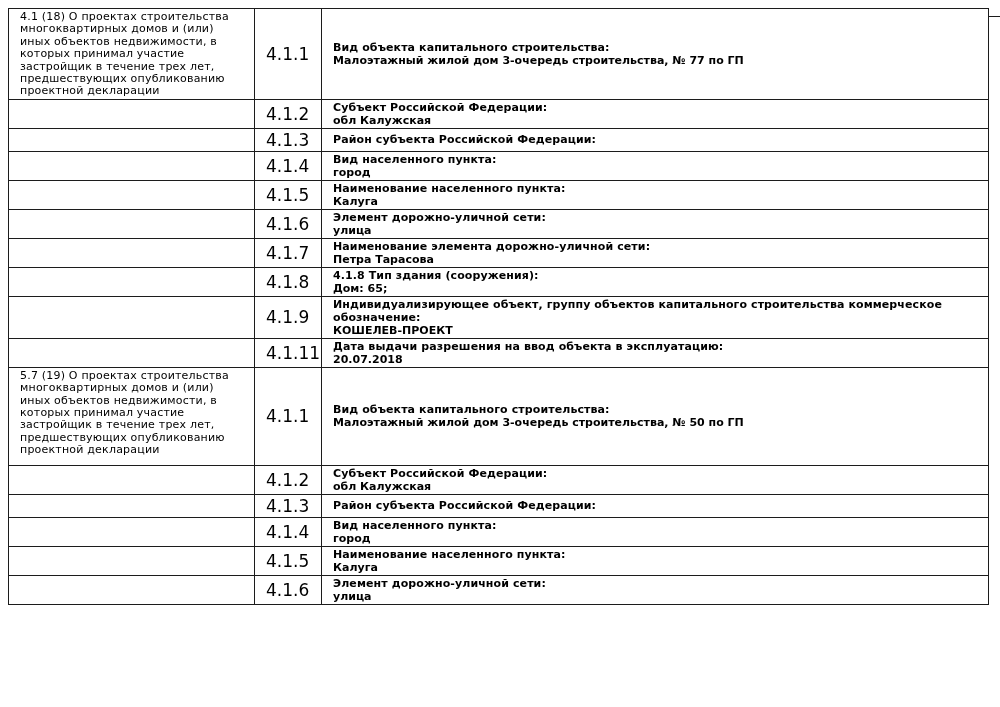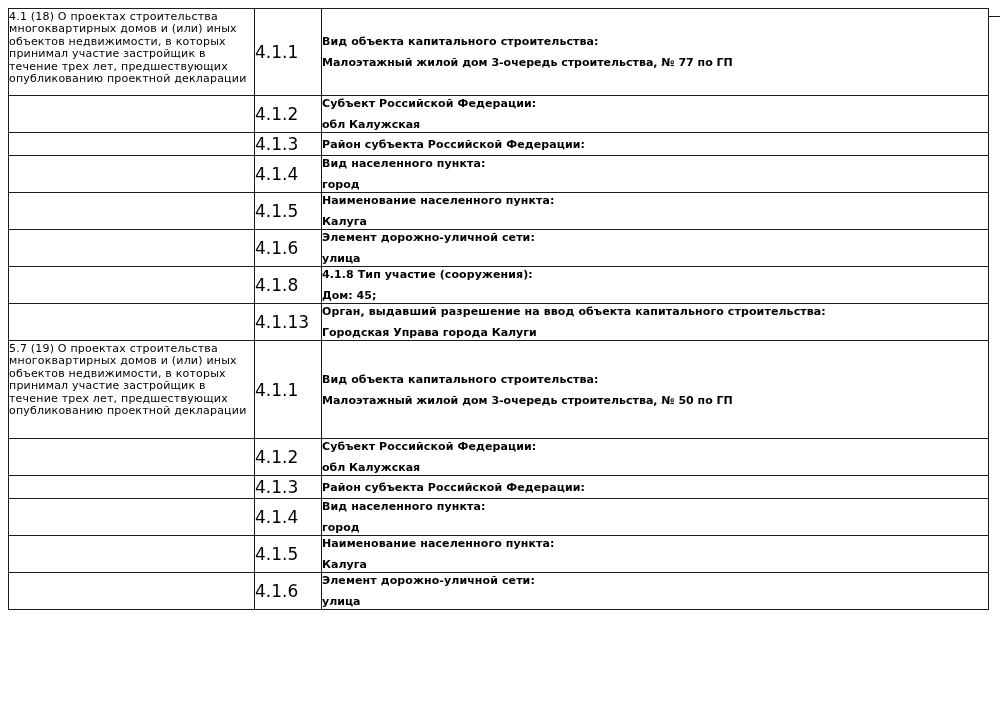--- a/index.html
+++ b/index.html
@@ -18,35 +18,35 @@
     table-layout: fixed;
     width: 980px;
     margin: 8px 0 0 8px;
   }
   col.c-desc { width: 246px; }
   col.c-num  { width: 67px;  }
   col.c-body { width: 667px; }
 
   td {
     border: 1px solid #1c1c1c;
-    padding: 1px 0;
+    padding: 1px 11px;
     font-size: 11px;
     vertical-align: middle;
     overflow: hidden;
   }
   td.col-desc {
     vertical-align: top;
     line-height: 12.4px;
     letter-spacing: 0.2px;
     padding-top: 2px;
   }
   td.col-num { font-size: 17px; }
 
   .field-label { line-height: 13px; letter-spacing: 0.1px; font-weight: bold; }
-  .field-value { font-weight: bold; line-height: 13px; margin-top: 8px; }
+  .field-value { font-weight: bold; line-height: 13px; }
   .field-value .prefix { font-weight: bold; }
 
   tr.h-tall1 td { height: 87px; }
   tr.h-tall2 td { height: 98px; }
   tr.h-single td { height: 15px; margin-top: 41px; }
   tr.h-double td { height: 28px; }
 
   .top-border-ext {
     position: absolute;
     top: 8px; left: 988px;
@@ -107,32 +107,48 @@
         <tr class="h-double">
           <td class="col-desc"></td>
           <td class="col-num">4.1.6</td>
           <td class="col-content">
             <div class="field-label">Элемент дорожно-уличной сети:</div>
             <div class="field-value"><span>улица</span></div>
           </td>
         </tr>
         <tr class="h-double">
           <td class="col-desc"></td>
-          <td class="col-num">4.1.8</td>
+          <td class="col-num">4.1.7</td>
           <td class="col-content">
-            <div class="field-label">4.1.8 Тип участие (сооружения):</div>
-            <div class="field-value"><span class="prefix">Дом: </span><span>45;</span></div>
+            <div class="field-label">Наименование элемента дорожно-уличной сети:</div>
+            <div class="field-value"><span>Петра Тарасова</span></div>
           </td>
         </tr>
         <tr class="h-double">
           <td class="col-desc"></td>
-          <td class="col-num">4.1.13</td>
+          <td class="col-num">4.1.8</td>
           <td class="col-content">
-            <div class="field-label">Орган, выдавший разрешение на ввод объекта капитального строительства:</div>
-            <div class="field-value"><span>Городская Управа города Калуги</span></div>
+            <div class="field-label">4.1.8 Тип здания (сооружения):</div>
+            <div class="field-value"><span class="prefix">Дом: </span><span>65;</span></div>
+          </td>
+        </tr>
+        <tr>
+          <td class="col-desc"></td>
+          <td class="col-num">4.1.9</td>
+          <td class="col-content">
+            <div class="field-label">Индивидуализирующее объект, группу объектов капитального строительства коммерческое обозначение:</div>
+            <div class="field-value"><span>КОШЕЛЕВ-ПРОЕКТ</span></div>
+          </td>
+        </tr>
+        <tr class="h-double">
+          <td class="col-desc"></td>
+          <td class="col-num">4.1.11</td>
+          <td class="col-content">
+            <div class="field-label">Дата выдачи разрешения на ввод объекта в эксплуатацию:</div>
+            <div class="field-value"><span>20.07.2018</span></div>
           </td>
         </tr>
         <tr class="h-tall2">
           <td class="col-desc">5.7 (19) О проектах строительства многоквартирных домов и (или) иных объектов недвижимости, в которых принимал участие застройщик в течение трех лет, предшествующих опубликованию проектной декларации</td>
           <td class="col-num">4.1.1</td>
           <td class="col-content">
             <div class="field-label">Вид объекта капитального строительства:</div>
             <div class="field-value"><span>Малоэтажный жилой дом 3-очередь строительства, № 50 по ГП</span></div>
           </td>
         </tr>

